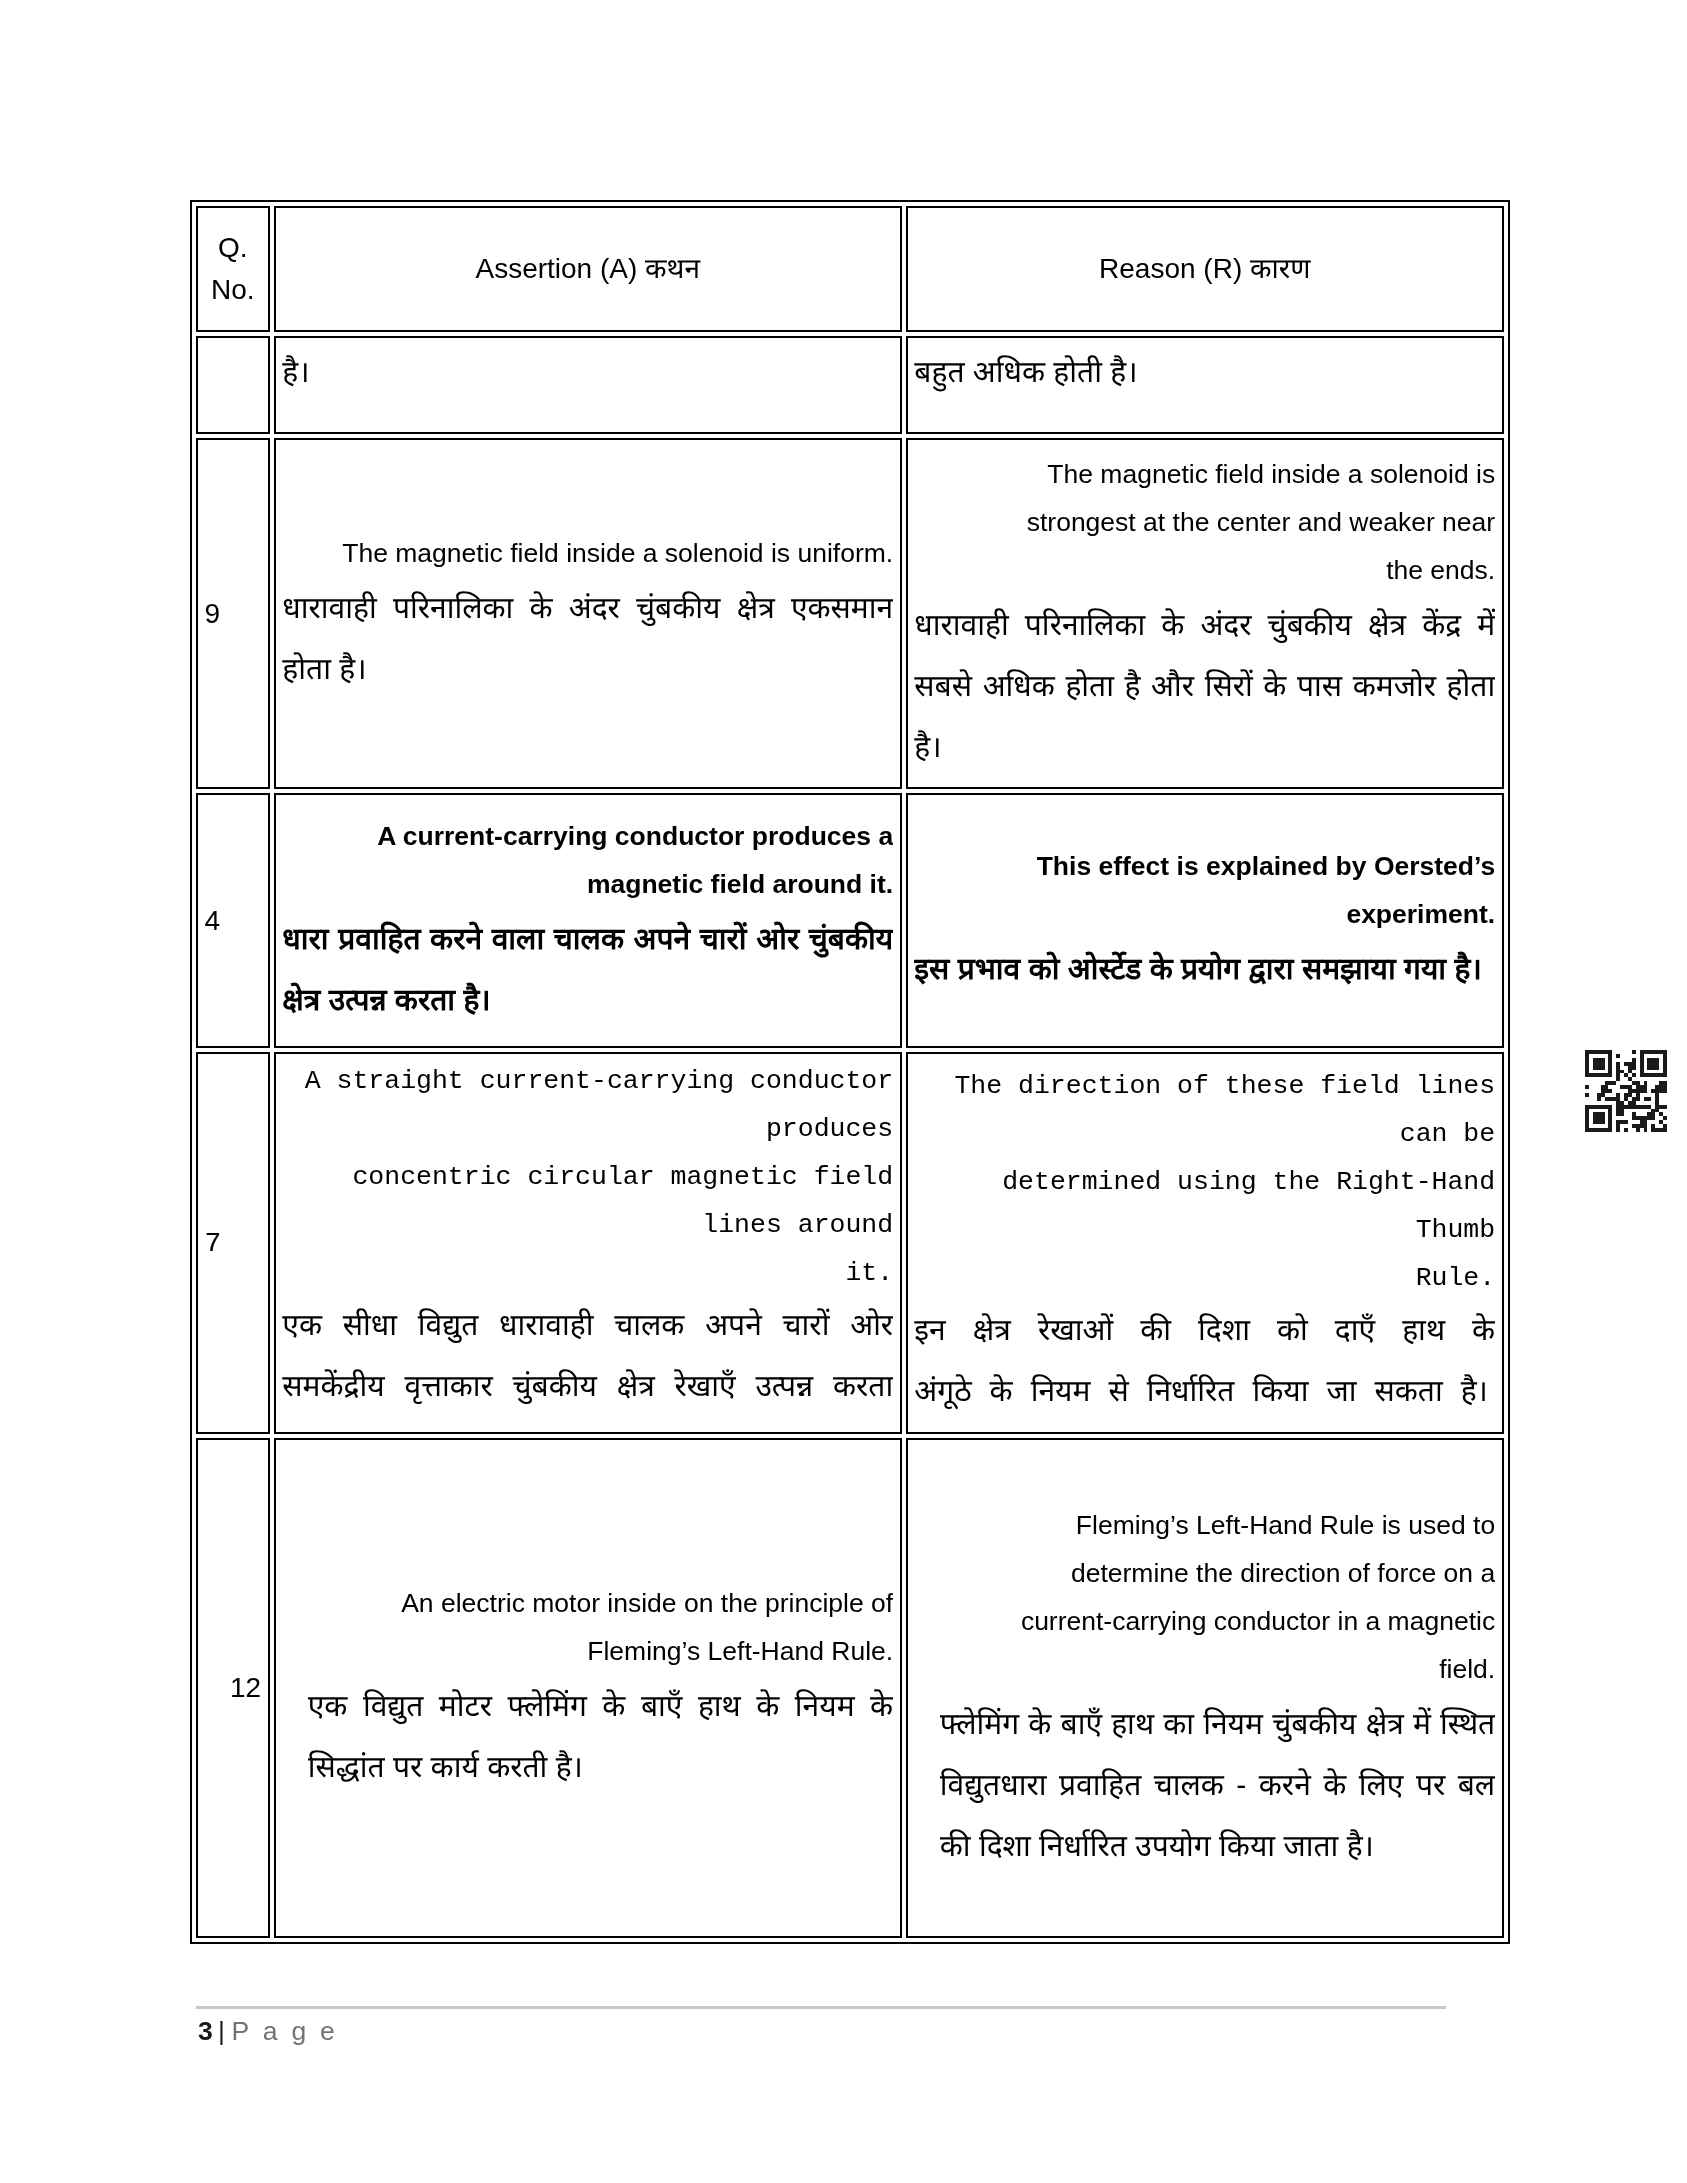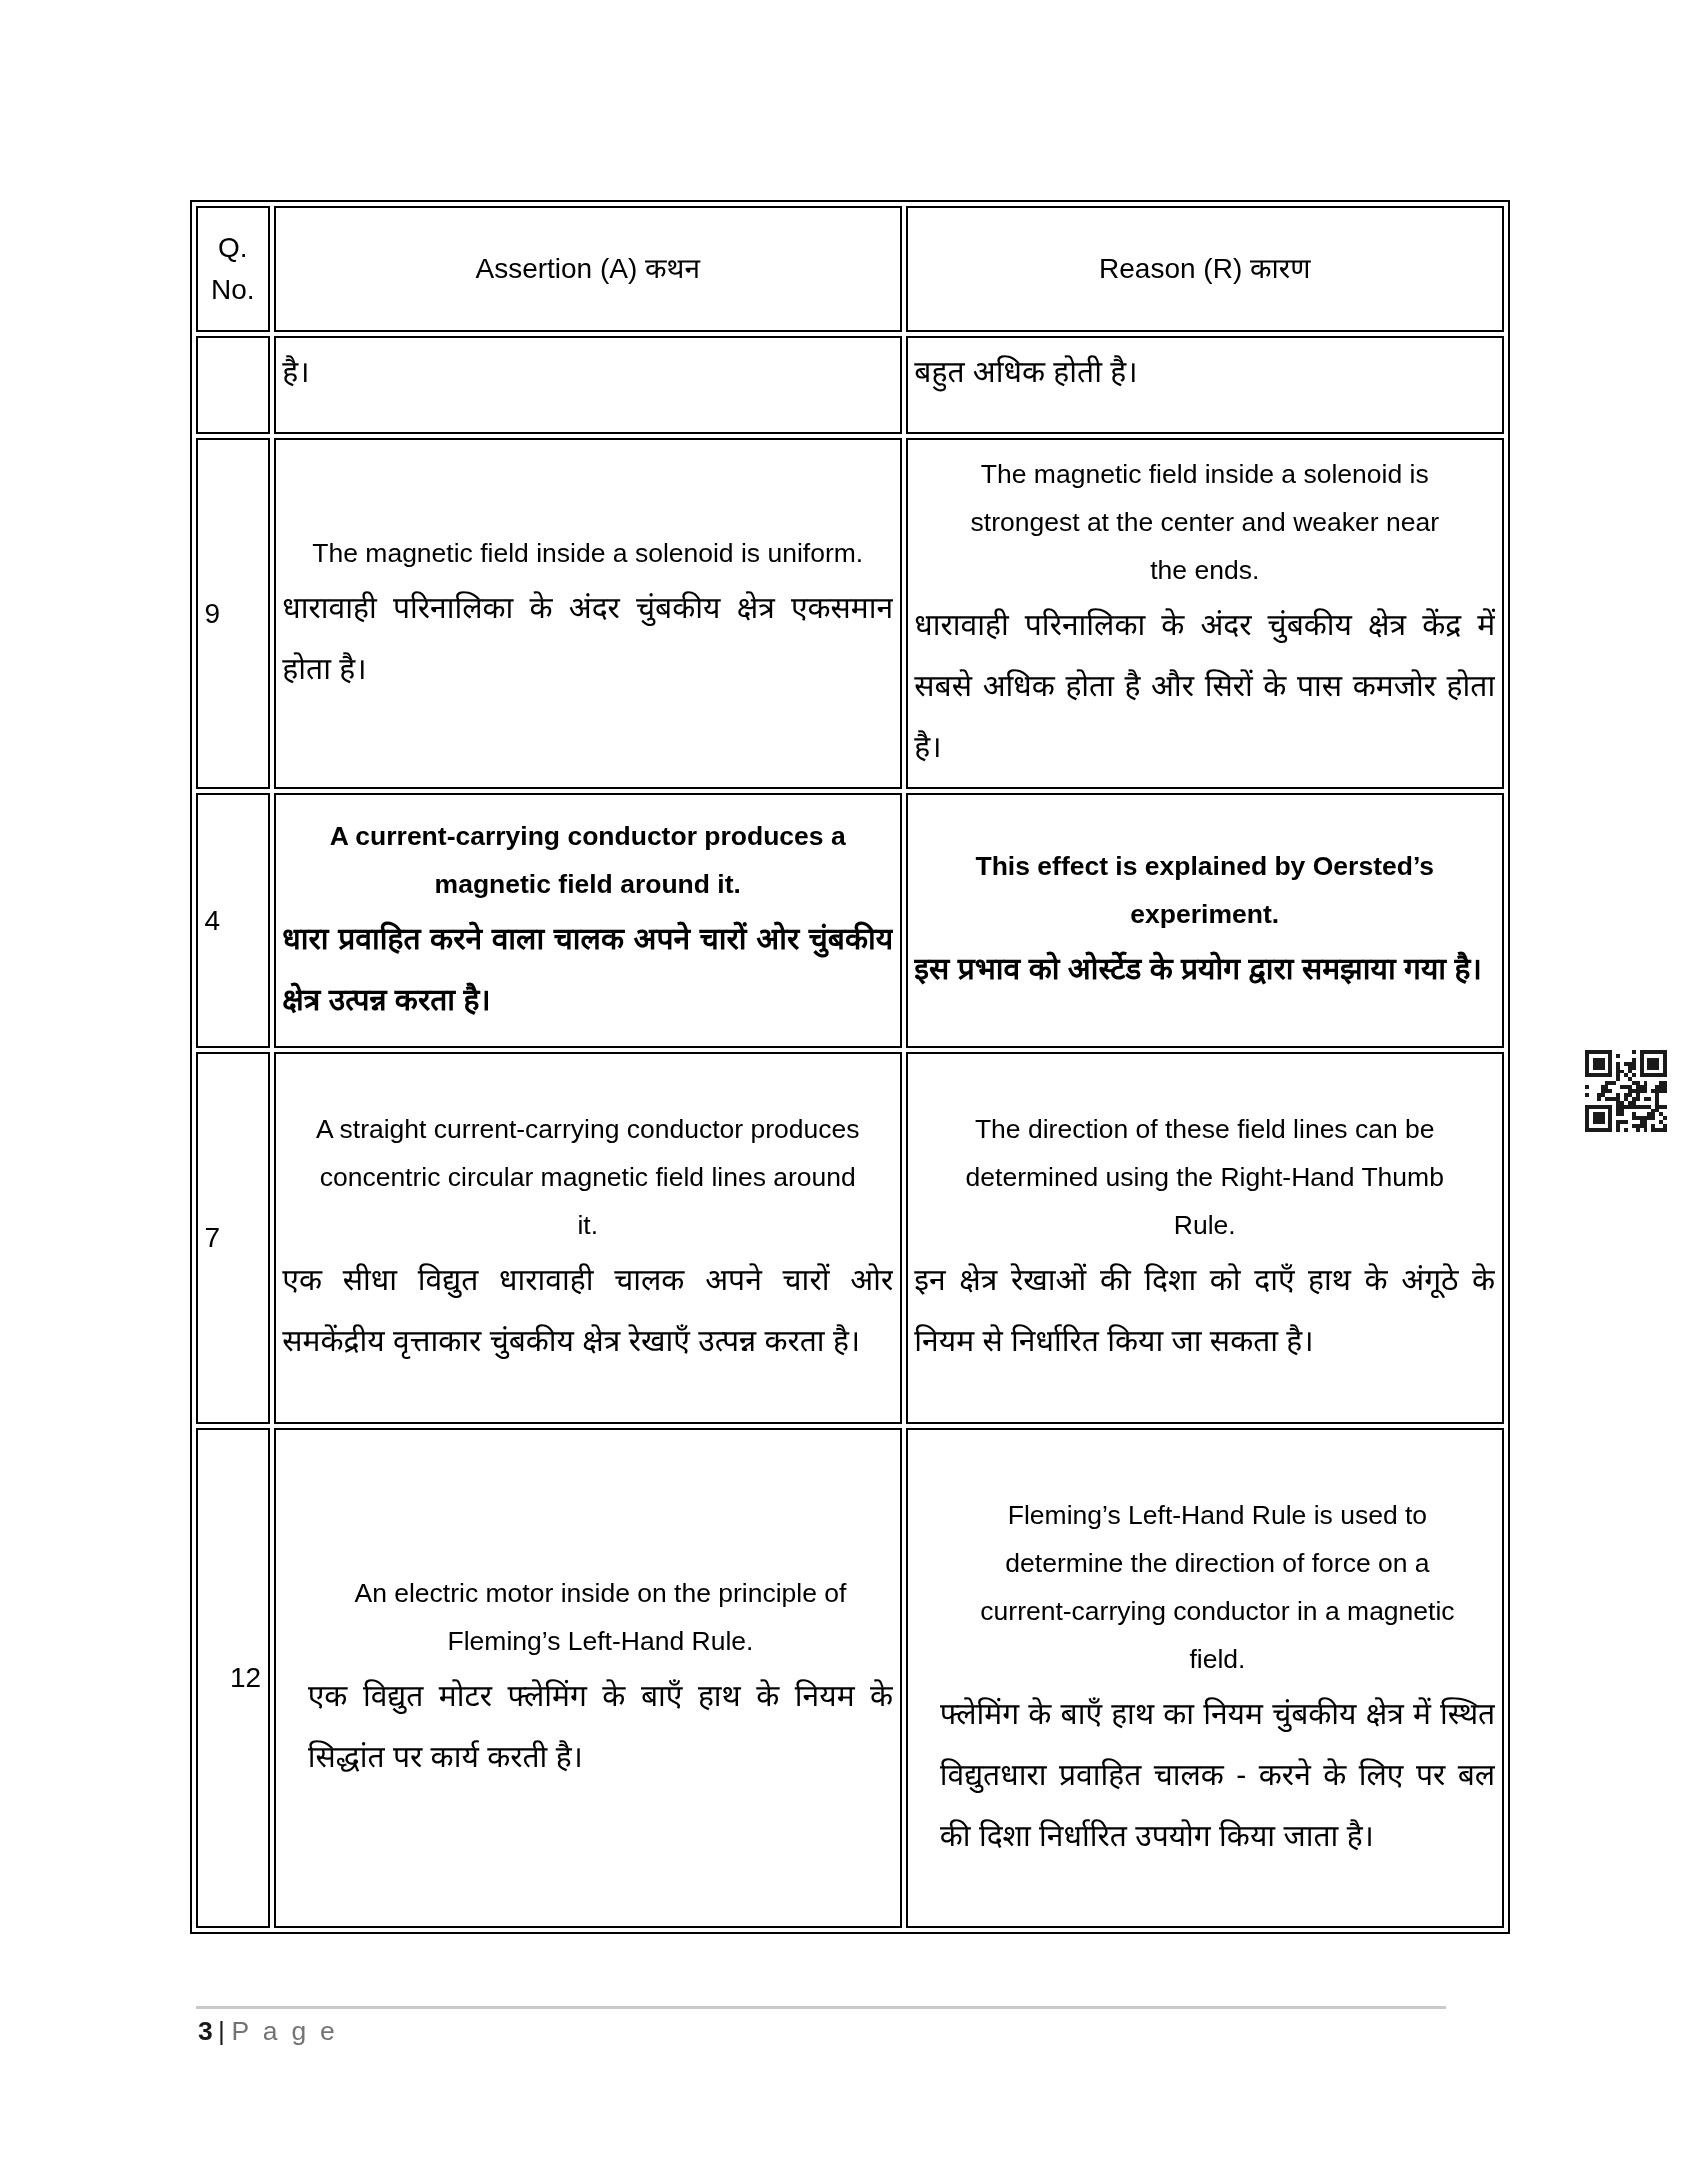--- a/index.html
+++ b/index.html
@@ -24,36 +24,36 @@
     border:2.6px solid #000;background:#fff;
     box-sizing:border-box;
     padding:2.6px 6.6px;
     vertical-align:middle;
     font-weight:normal;
   }
   tr.r-head th{height:126px;text-align:center;font-size:28px;line-height:42px;}
   tr.r-cont td{height:98px;vertical-align:top;}
   tr.r-9  td{height:351px;}
   tr.r-10 td{height:255px;}
-  tr.r-11 td{height:372px;}
+  tr.r-11 td{height:372px;font-family:Liberation Mono, monospace;}
   tr.r-12 td{height:500px;padding-left:32px;}
 
   td.qno{font-size:28px;text-align:left;padding-left:2.6px;}
 
   .wrap{overflow:hidden;}
   tr.r-cont .wrap{max-height:87px;}
   tr.r-9  .wrap{max-height:340px;}
   tr.r-10 .wrap{max-height:244px;font-weight:bold;}
   tr.r-11 .wrap{max-height:373px;}
   tr.r-12 .wrap{max-height:489px;}
 
   .en{
     font-size:26.5px;line-height:48px;
     white-space:pre-line;           
-    text-align:center;
+    text-align:right;
   }
   .hi{
     font-size:30px;line-height:61px;
     text-align:justify;
   }
   .en:empty,.hi:empty{display:none;}
 
   .qr{position:absolute;left:1585px;top:1050px;width:82px;height:82px;}
   .qr svg{display:block;width:82px;height:82px;}
 

